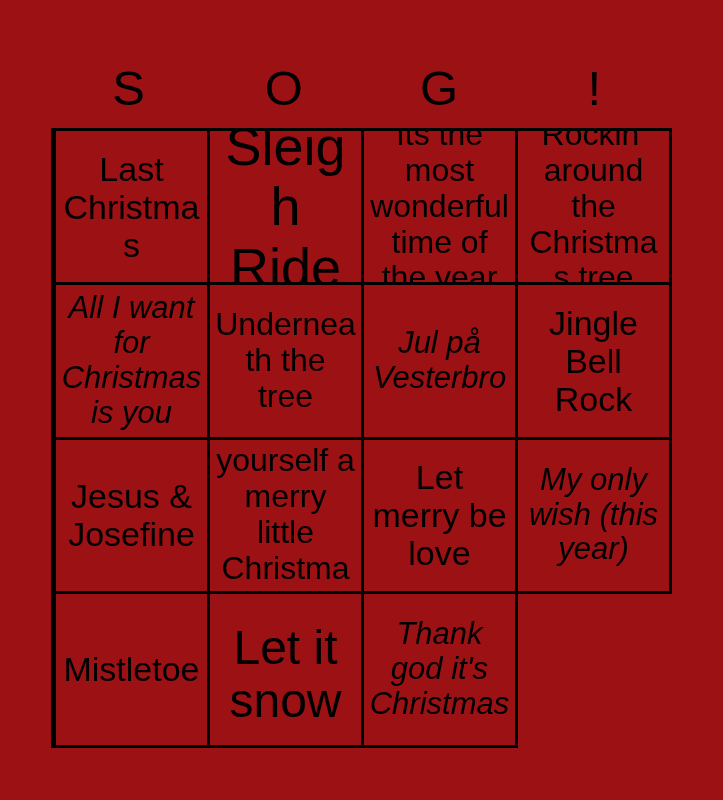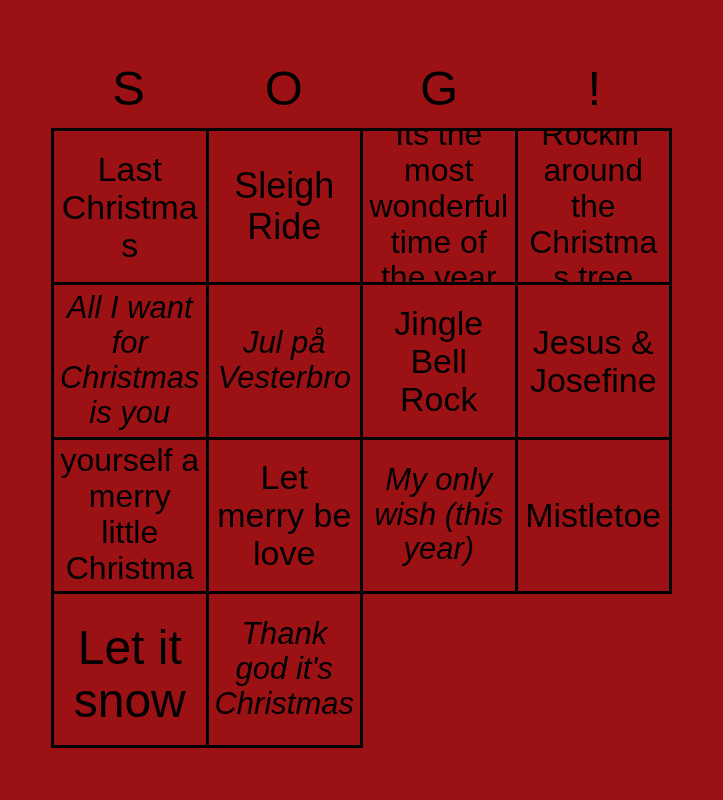--- a/index.html
+++ b/index.html
@@ -47,21 +47,21 @@
     position: absolute;
     left: 51px;
     top: 128px;
     width: 621px;
     height: 620px;
     box-sizing: border-box;
     display: grid;
     grid-template-columns: repeat(4, 1fr);
     grid-template-rows: repeat(4, 1fr);
     border-top: 3px solid #000;
-    border-left: 3px solid #000000;
+    border-left: 5px solid #000000;
     background: #9c1114;
   }
   .cell {
     box-sizing: border-box;
     border-right: 3px solid #000;
     border-bottom: 3px solid #000;
     display: flex;
     align-items: center;
     justify-content: center;
     text-align: center;
@@ -75,21 +75,21 @@
     width: 100%;
     line-height: 1.12;
     word-wrap: break-word;
   }
 
   
   .fs-xs .cell-text { font-size: 23px; }
   .fs-sm .cell-text { font-size: 32px; }
   .fs-md .cell-text { font-size: 31px; font-style: italic; }
   .fs-lg .cell-text { font-size: 34px; }
-  .fs-xl .cell-text { font-size: 36px; }
+  .fs-xl .cell-text { font-size: 54px; }
   .fs-xxl .cell-text { font-size: 48px; margin-top: 10px; }
 </style>
 </head>
 <body>
 
 <div id="card">
 
   <div id="header-row">
     <div class="header-letter">S</div>
     <div class="header-letter">O</div>
@@ -105,20 +105,23 @@
         <span class="cell-text">Sleigh Ride</span>
       </div>
       <div class="cell fs-sm">
         <span class="cell-text">Its the most wonderful time of the year</span>
       </div>
       <div class="cell fs-sm">
         <span class="cell-text">Rockin' around the Christmas tree</span>
       </div>
       <div class="cell fs-md">
         <span class="cell-text">All I want for Christmas is you</span>
+      </div>
+      <div class="cell fs-sm">
+        <span class="cell-text">Underneath the tree</span>
       </div>
       <div class="cell fs-md">
         <span class="cell-text">Jul på Vesterbro</span>
       </div>
       <div class="cell fs-lg">
         <span class="cell-text">Jingle Bell Rock</span>
       </div>
       <div class="cell fs-lg">
         <span class="cell-text">Jesus &amp; Josefine</span>
       </div>

